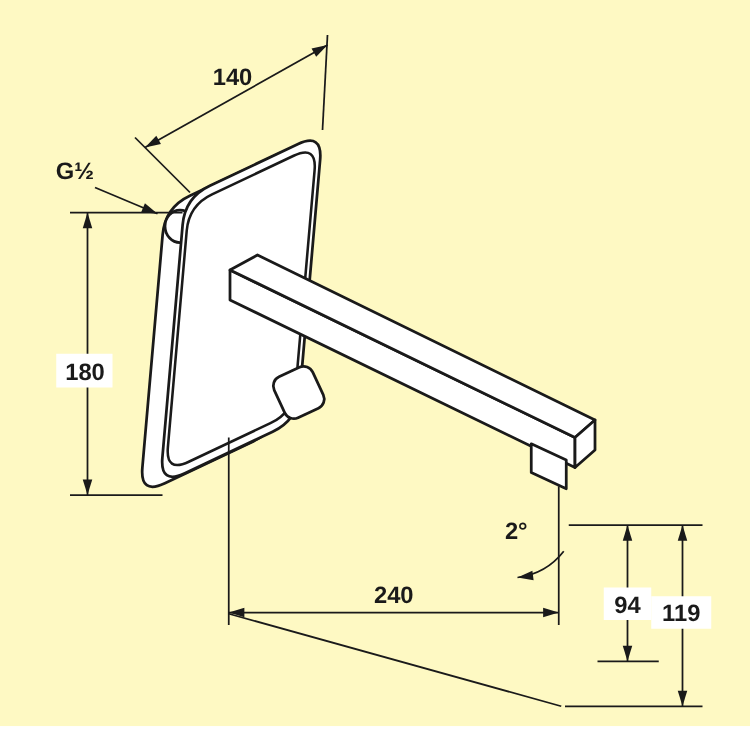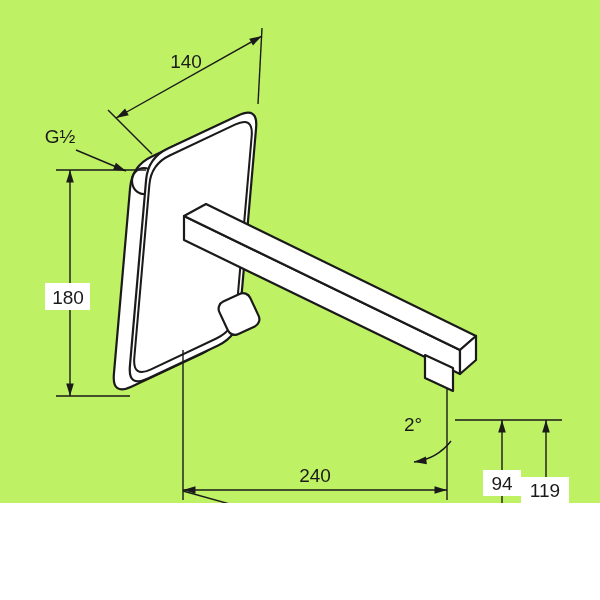--- a/index.html
+++ b/index.html
@@ -4,23 +4,24 @@
 <style>
   html, body {
     margin: 0;
     padding: 0;
     background: #ffffff;
     font-family: "Liberation Sans", sans-serif;
   }
   .canvas {
     position: relative;
     width: 600px;
-    height: 503px;
-    background: #bef264;
+    height: 581px;
+    background: #fef9c3;
     overflow: hidden;
+    font-weight: bold;
   }
   svg text {
     font-family: "Liberation Sans", sans-serif;
     font-size: 19px;
     fill: #1a1a1a;
   }
   .obj {
     fill: #ffffff;
     stroke: #1a1a1a;
     stroke-width: 2.2;

